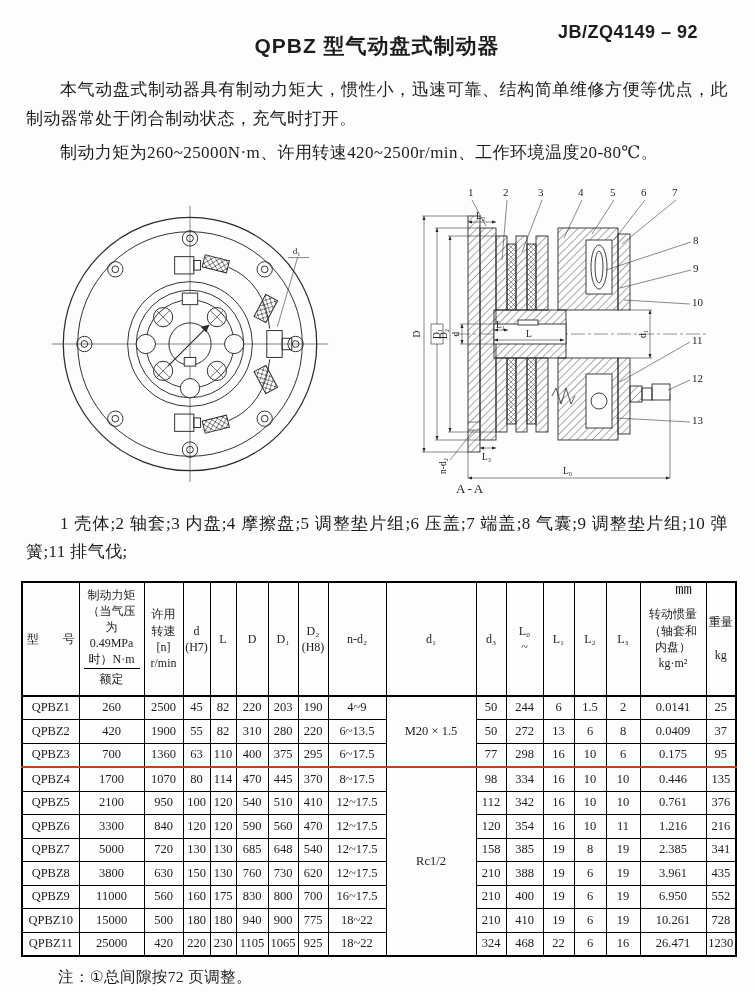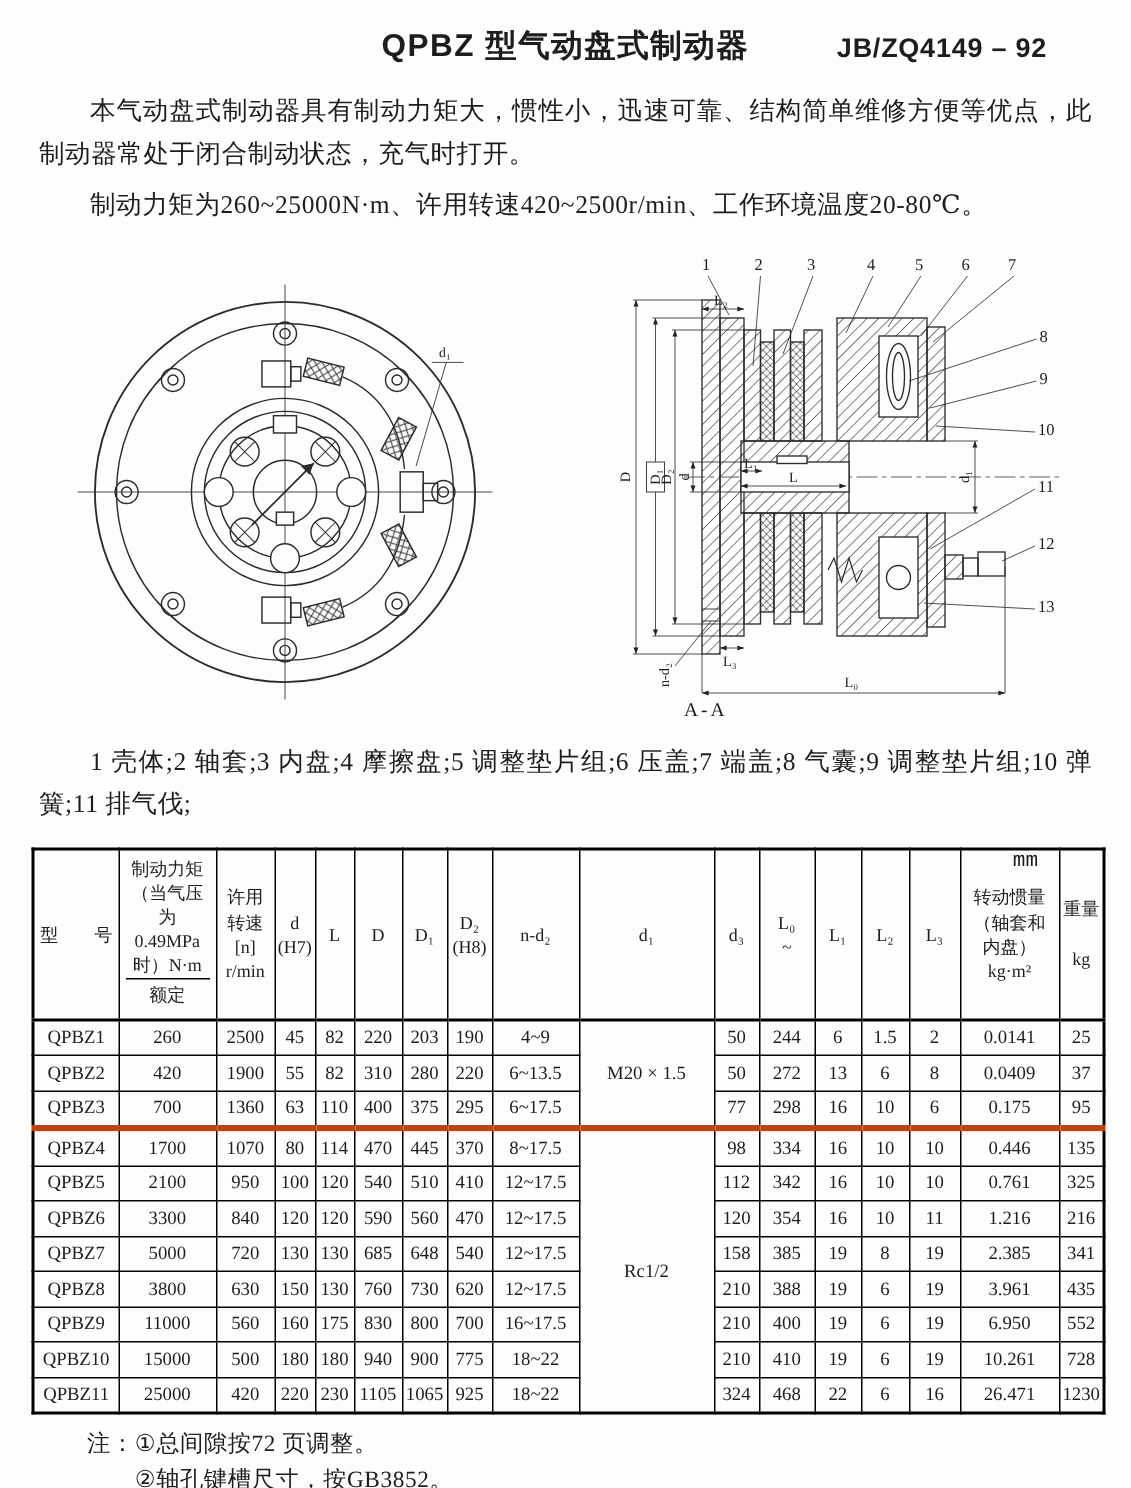--- a/index.html
+++ b/index.html
@@ -6,21 +6,21 @@
     --ink:#1d1d1d;
     --serif:"Liberation Serif","DejaVu Serif","DejaVu Sans",serif;
     --sans:"Liberation Sans","DejaVu Sans",sans-serif;
   }
   html,body{margin:0;padding:0;background:#e8e8e8;}
   .page{
     width:754px;height:992px;margin:0 auto;background:#fdfdfc;color:var(--ink);
     font-family:var(--serif);overflow:hidden;position:relative;box-sizing:border-box;
   }
   
-  .titlebar{position:relative;padding-top:16px;height:38px;}
+  .titlebar{position:relative;padding-top:32px;height:38px;}
   .title{
     margin:0;text-align:center;font-family:var(--sans);font-weight:bold;
     font-size:21px;letter-spacing:1px;
   }
   .standard{
     position:absolute;right:56px;top:22px;font-family:var(--sans);
     font-size:18px;font-weight:bold;letter-spacing:.5px;
   }
   
   .para{
@@ -47,21 +47,21 @@
     border:2.5px solid #000;font-family:var(--serif);
   }
   th,td{border:1px solid #000;text-align:center;vertical-align:middle;
     font-size:12.5px;font-weight:normal;padding:0 1px;overflow:hidden;}
   thead th{height:104px;border-bottom:2px solid #000;}
   .th-pre{white-space:pre-line;line-height:1.35;font-size:12px;}
   .th-wrap{display:flex;flex-direction:column;height:104px;}
   .th-wrap .th-pre{flex:1;display:flex;align-items:center;justify-content:center;}
   .th-sub{height:25px;border-top:1px solid #000;display:flex;align-items:center;justify-content:center;font-size:12px;}
   tbody td{height:22.5px;}
-  tbody tr.group-start td{border-top:4px solid #c2410c;}
+  tbody tr.group-start td{border-top:2px solid #c2410c;}
   .notes{display:flex;margin:8px 0 0 58px;font-size:15.5px;line-height:1.55;letter-spacing:.4px;}
   .note-lines div{white-space:nowrap;}
 </style>
 </head>
 <body>
 
 <div class="page">
 
   <div class="titlebar">
     <h1 class="title">QPBZ 型气动盘式制动器</h1>
@@ -425,21 +425,21 @@
         <td>540</td>
         <td>510</td>
         <td>410</td>
         <td>12~17.5</td>
         <td>112</td>
         <td>342</td>
         <td>16</td>
         <td>10</td>
         <td>10</td>
         <td>0.761</td>
-        <td>325</td>
+        <td>376</td>
       </tr>
       <tr>
         <td>QPBZ6</td>
         <td>3300</td>
         <td>840</td>
         <td>120</td>
         <td>120</td>
         <td>590</td>
         <td>560</td>
         <td>470</td>

